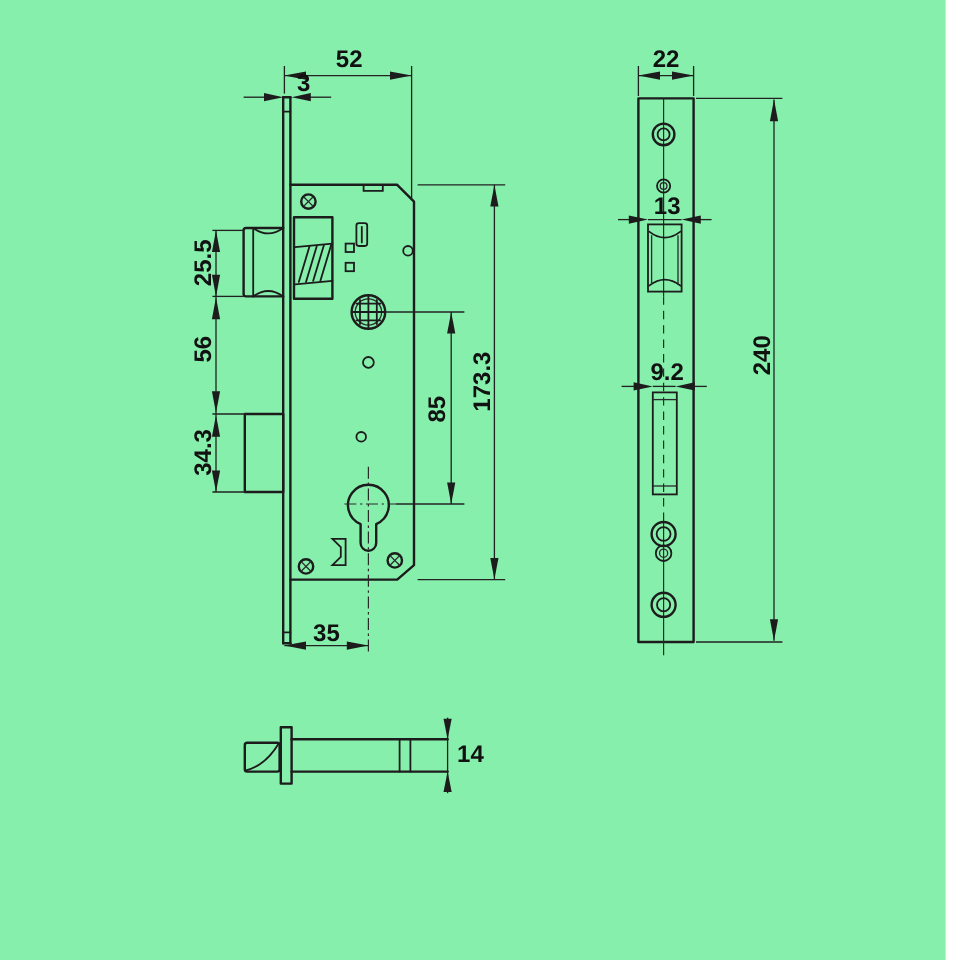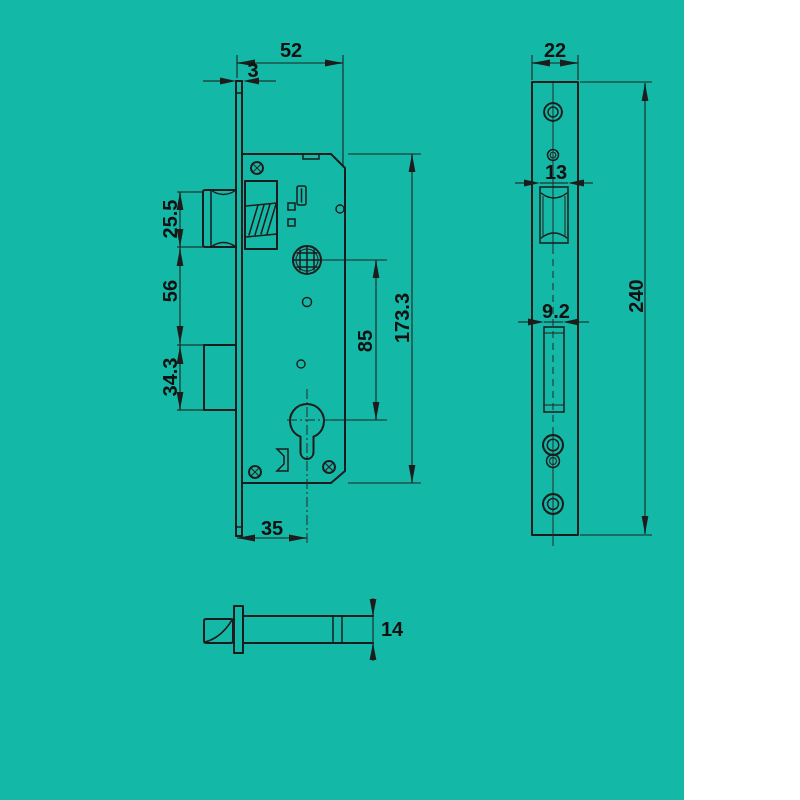--- a/index.html
+++ b/index.html
@@ -1,16 +1,16 @@
 <!DOCTYPE html>
 <html><head>
 <meta charset="utf-8">
 <style>
   html,body{margin:0;padding:0;background:#ffffff;}
-  .stage{width:684px;height:800px;position:relative;background:#14b8a6;overflow:hidden;}
+  .stage{width:788px;height:800px;position:relative;background:#86efac;overflow:hidden;}
   svg{display:block;}
   .outline{stroke:#1c1c1c;stroke-width:2;fill:none;stroke-linecap:round;stroke-linejoin:round;}
   .inner{stroke:#1c1c1c;stroke-width:1.5;fill:none;stroke-linecap:round;}
   .thin{stroke:#2a2a2a;stroke-width:1.1;fill:none;}
   .dimline{stroke:#222222;stroke-width:1.1;fill:none;}
   .centerline{stroke:#2a2a2a;stroke-width:1;fill:none;}
   .dashdot{stroke-dasharray:10 3 2 3;}
   .dashed{stroke-dasharray:7 5;}
   .arrow{fill:#1c1c1c;stroke:none;}
   .dim-text{font-family:"Liberation Sans","DejaVu Sans",sans-serif;font-size:20px;font-weight:700;fill:#111111;text-anchor:middle;dominant-baseline:central;}

